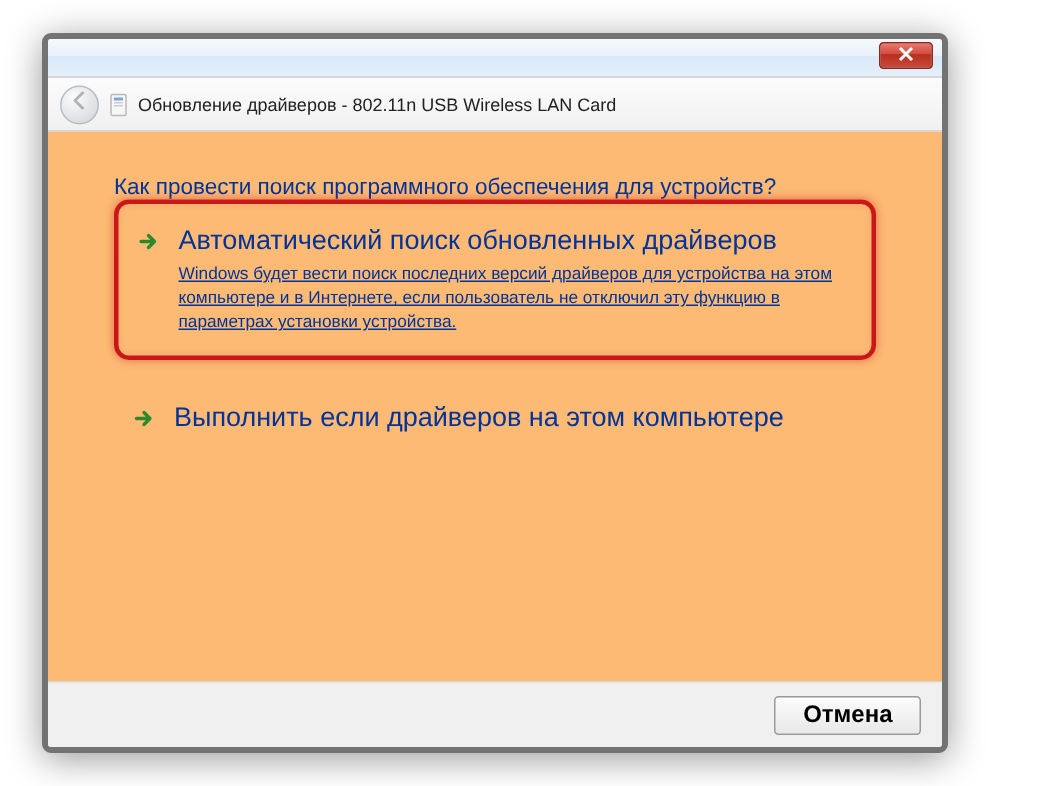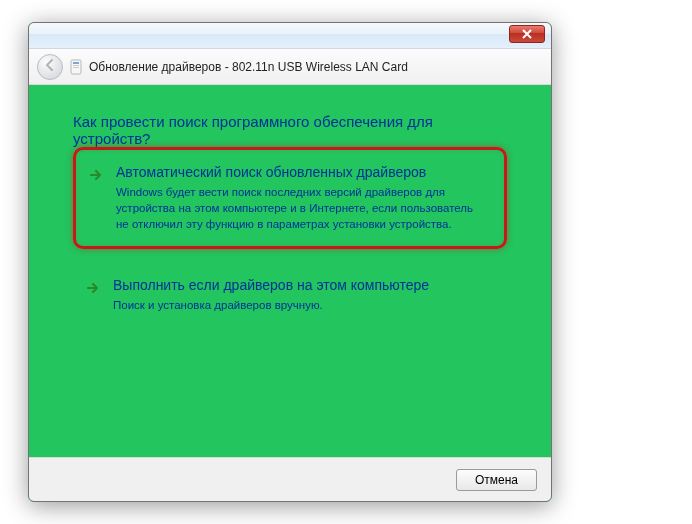--- a/index.html
+++ b/index.html
@@ -7,24 +7,24 @@
       width: 692px;
       height: 524px;
       font-family: "Segoe UI", Tahoma, sans-serif;
       background: transparent;
       position: relative;
     }
     .window {
       position: absolute;
       left: 28px;
       top: 22px;
-      width: 524px;
+      width: 604px;
       height: 480px;
-      background: #22c55e;
-      border: 1px solid #737373;
+      background: #fdba74;
+      border: 4px solid #737373;
       box-shadow: 0 4px 24px rgba(0,0,0,0.4);
       border-radius: 6px;
       overflow: hidden;
     }
     .titlebar {
       height: 26px;
       background: linear-gradient(to bottom, #f5f9fd 0%, #e8f1fb 45%, #d9e9f9 46%, #e4f0fb 100%);
       border-bottom: 1px solid #cfd8e2;
       position: relative;
     }
@@ -88,50 +88,52 @@
       box-shadow: 0 0 6px rgba(201,24,24,0.5), inset 0 0 4px rgba(201,24,24,0.15);
     }
     .option .arrow {
       position: absolute;
       left: 12px;
       top: 17px;
       width: 16px;
       height: 16px;
     }
     .option-title {
-      font-size: 14px;
+      font-size: 18px;
       color: #003399;
       margin-bottom: 4px;
     }
     .option-desc {
       font-size: 11.5px;
       color: #003399;
       line-height: 1.4;
+      text-decoration: underline;
     }
     .footer {
       position: absolute;
       bottom: 0;
       left: 0;
       right: 0;
       height: 44px;
       background: #f0f0f0;
       border-top: 1px solid #d8d8d8;
       display: flex;
       align-items: center;
       justify-content: flex-end;
       padding-right: 14px;
     }
     .cancel-btn {
       font-family: inherit;
-      font-size: 12px;
+      font-size: 16px;
       padding: 3px 18px;
       background: linear-gradient(to bottom, #fcfcfc, #e8e8e8);
       border: 1px solid #9a9a9a;
       border-radius: 3px;
       cursor: pointer;
+      font-weight: bold;
     }
   </style>
 </head>
 <body>
 
 <div class="window">
 
   <div class="titlebar">
     <div class="close-btn">
       <span>
@@ -174,21 +176,20 @@
       <div class="option-desc">Windows будет вести поиск последних версий драйверов для устройства на этом компьютере и в Интернете, если пользователь не отключил эту функцию в параметрах установки устройства.</div>
     </div>
 
     <div class="option">
       <span class="arrow">
         <svg viewBox="0 0 16 16">
             <path d="M3 8 L11 8 M8 4 L12 8 L8 12" stroke="#2a8a2a" stroke-width="2.2" fill="none" stroke-linecap="round" stroke-linejoin="round"></path>
           </svg>
       </span>
       <div class="option-title">Выполнить если драйверов на этом компьютере</div>
-      <div class="option-desc">Поиск и установка драйверов вручную.</div>
     </div>
   </div>
 
   <div class="footer">
     <button class="cancel-btn">Отмена</button>
   </div>
 
 </div>
 
 </body></html>

